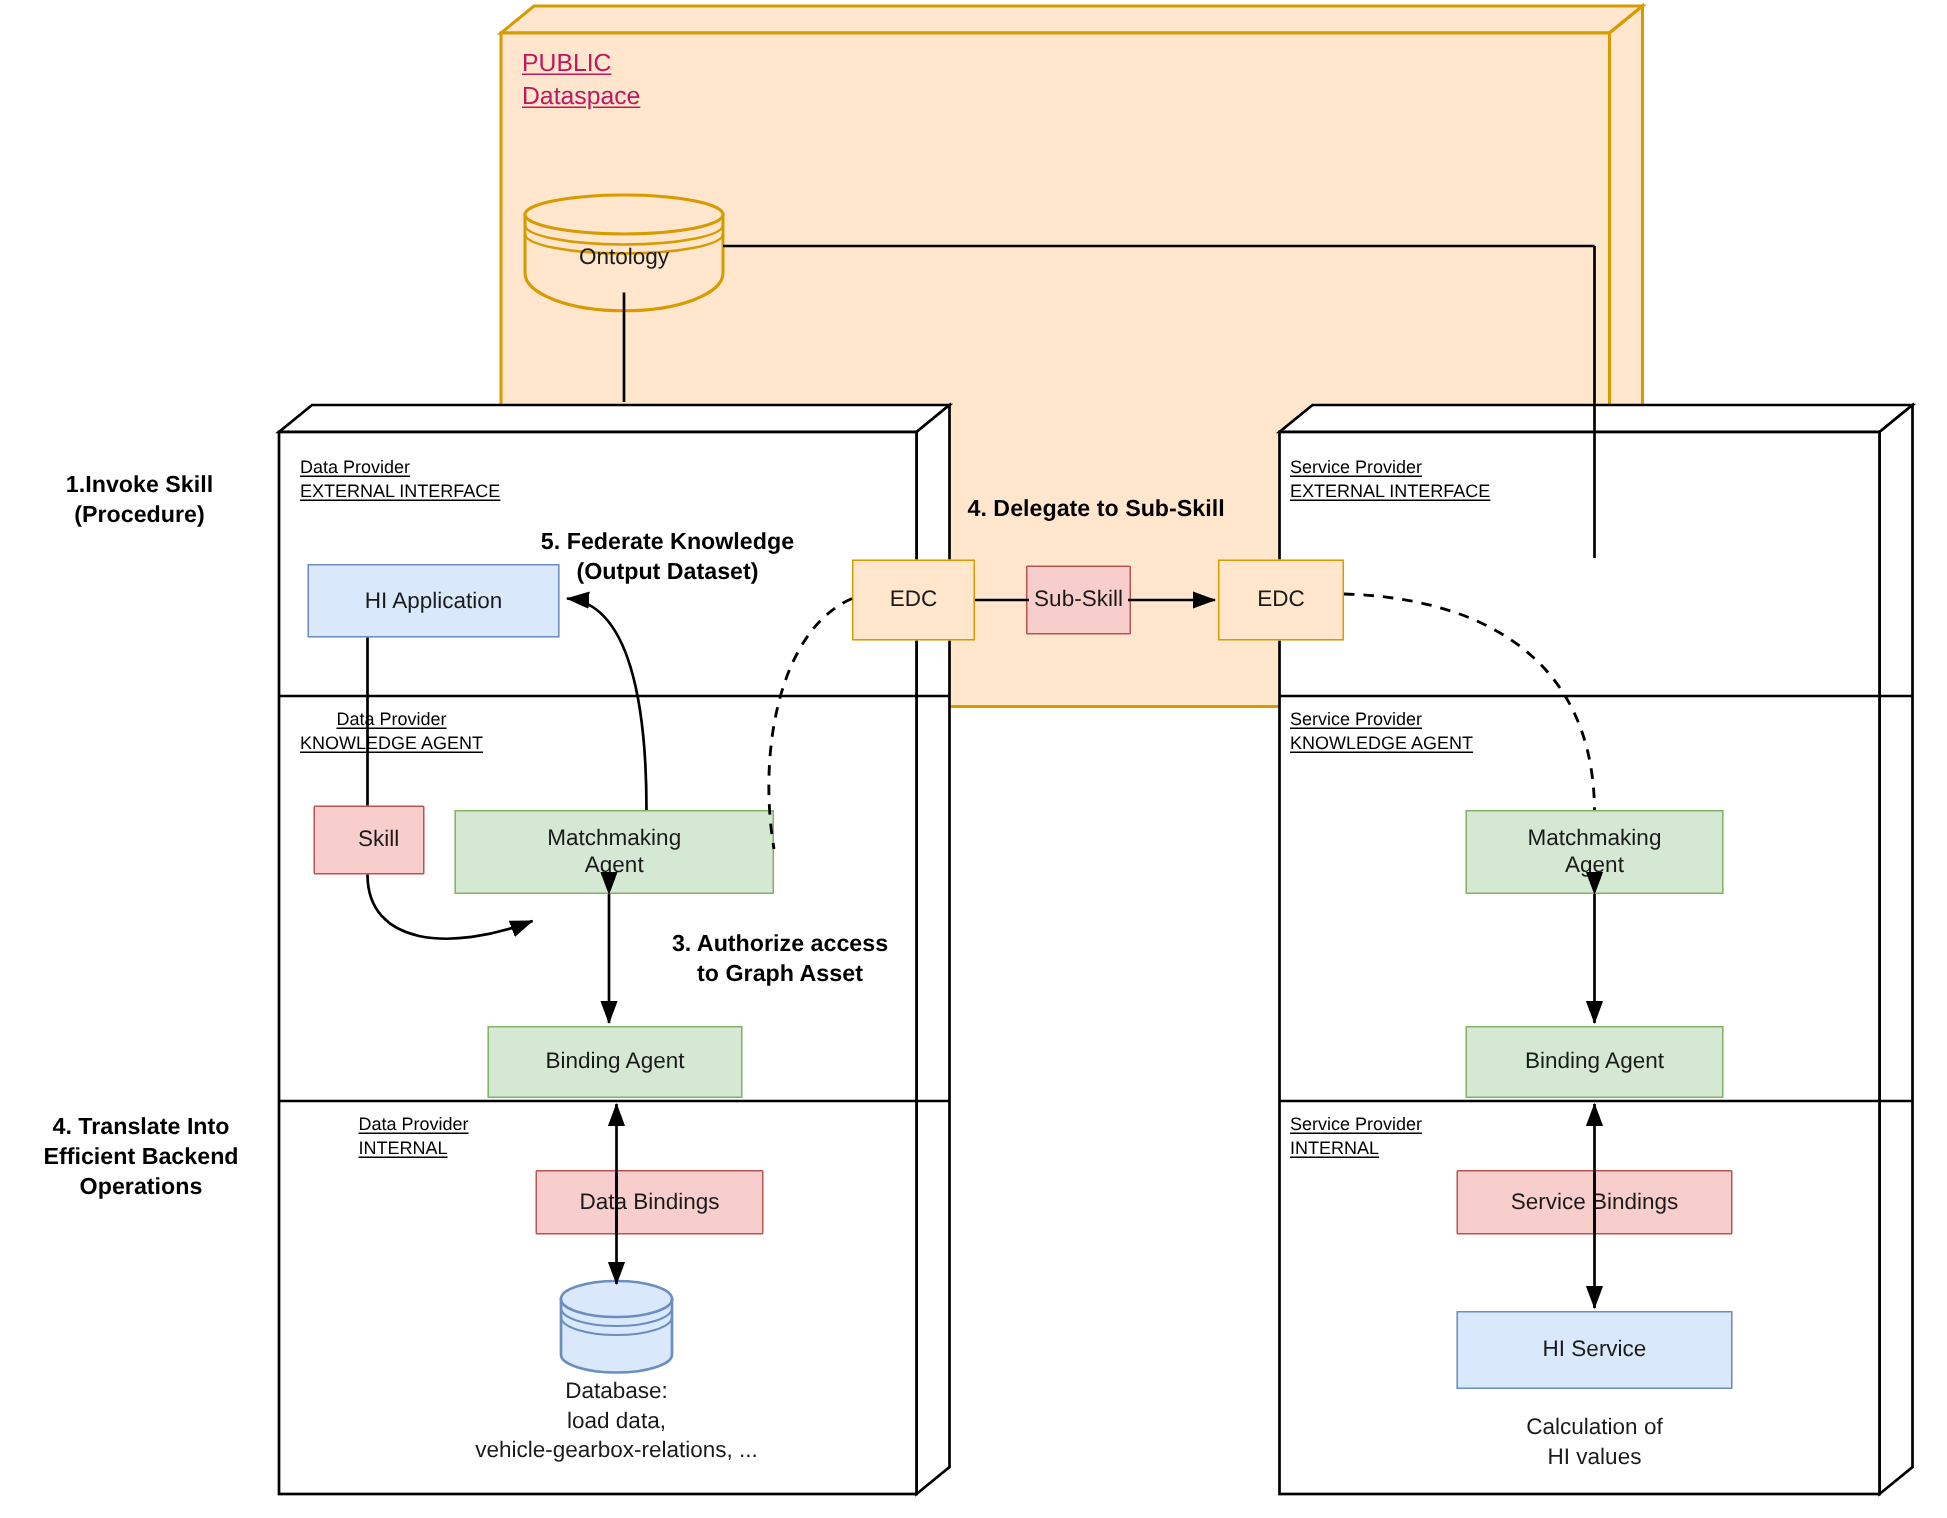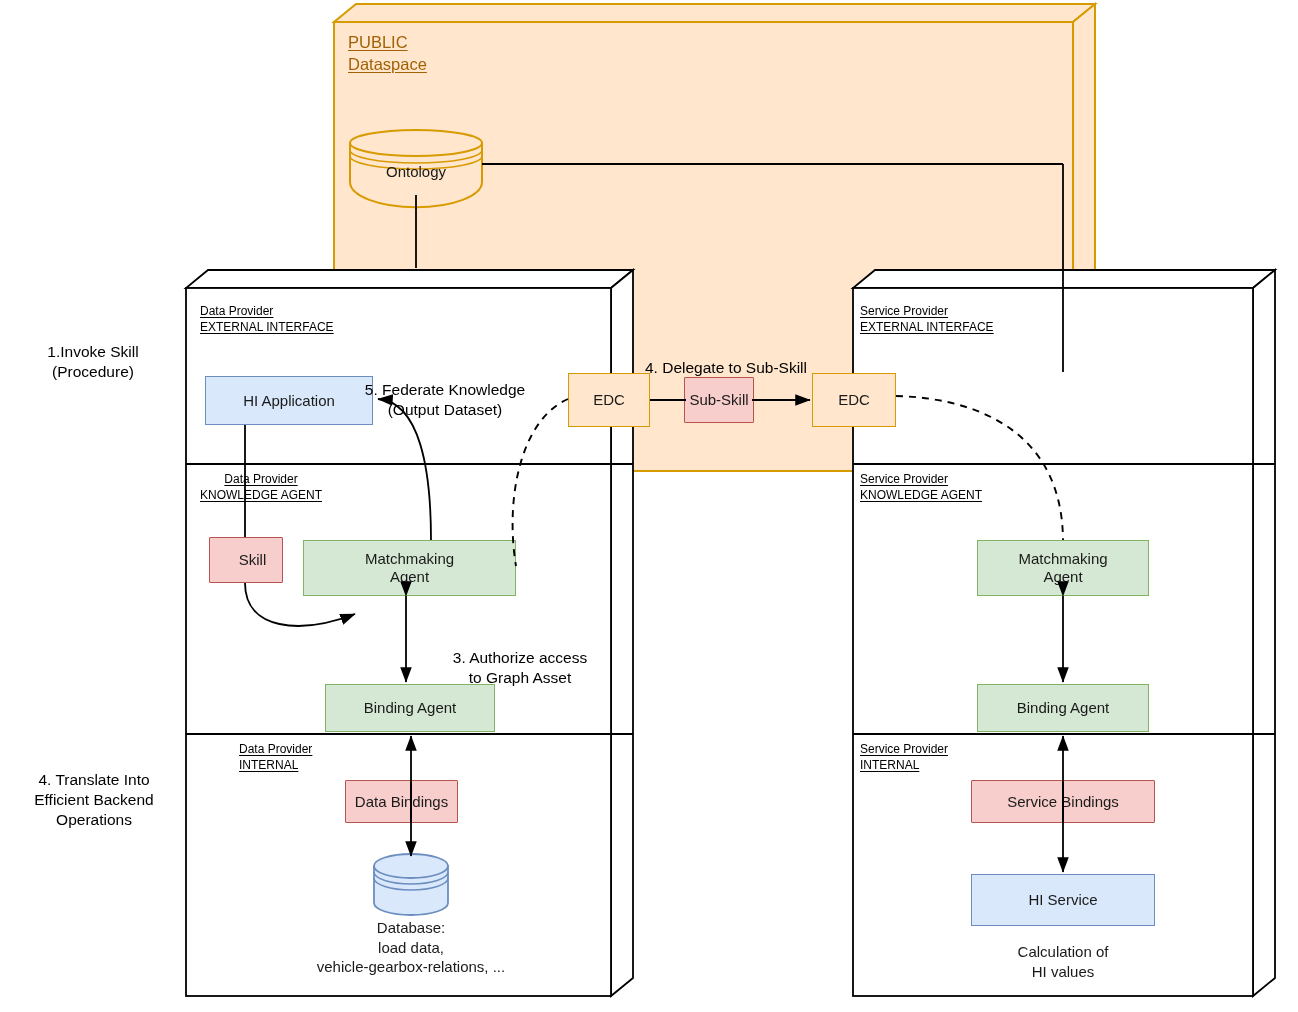--- a/index.html
+++ b/index.html
@@ -12,26 +12,26 @@
   .node{position:absolute;z-index:4;box-sizing:border-box;display:flex;
         align-items:center;justify-content:center;text-align:center;
         font-size:15px;line-height:1.18;color:#1a1a1a;}
   .n-blue{background:#dae8fc;border:1.6px solid #6c8ebf;}
   .n-green{background:#d5e8d4;border:1.6px solid #82b366;}
   .n-red{background:#f8cecc;border:1.6px solid #b85450;border-radius:1px;}
   .n-orange{background:#ffe6cc;border:1.9px solid #d79b00;}
   .zone-label{position:absolute;z-index:4;font-size:12px;line-height:1.32;
               color:#000;text-align:left;white-space:pre;}
   .zone-label span{text-decoration:underline;text-underline-offset:2px;}
-  .step-label{position:absolute;z-index:6;font-weight:normal;font-size:15.5px;
-              line-height:1.3;color:#000;text-align:center;white-space:pre;margin-top:28px;}
+  .step-label{position:absolute;z-index:6;font-weight:bold;font-size:15.5px;
+              line-height:1.3;color:#000;text-align:center;white-space:pre;}
   .cap-label{position:absolute;z-index:4;font-size:15px;line-height:1.3;
              color:#1a1a1a;text-align:center;white-space:pre;}
   .ds-title{position:absolute;z-index:4;font-size:16.5px;line-height:1.33;
-            color:#a16207;text-align:left;white-space:pre;}
+            color:#be185d;text-align:left;white-space:pre;}
   .ds-title span{text-decoration:underline;text-underline-offset:2px;}
 </style>
 </head>
 <body>
 
 <div id="stage">
 
   <svg class="layer" id="svg-base" viewBox="0 0 1298 1012">
 
     <g>
@@ -155,21 +155,21 @@
 
   <div class="node n-red" style="left:209px;top:537px;width:74px;height:46px;padding-left:13px;">Skill</div>
 
   <div class="node n-green" style="left:303px;top:540px;width:213px;height:56px;flex-direction:column;">
     <span>Matchmaking</span>
     <span>Agent</span>
   </div>
 
   <div class="node n-green" style="left:325px;top:684px;width:170px;height:48px;">Binding Agent</div>
 
-  <div class="node n-red" style="left:345px;top:780px;width:113px;height:43px;">Data Bindings</div>
+  <div class="node n-red" style="left:357px;top:780px;width:152px;height:43px;">Data Bindings</div>
 
   <div class="cap-label" style="left:291px;top:918px;width:240px;"><span>Database:</span>
 <span>load data,</span>
 <span>vehicle-gearbox-relations, ...</span></div>
 
   <div class="node n-orange" style="left:568px;top:373px;width:82px;height:54px;">EDC</div>
 
   <div class="node n-red" style="left:684px;top:377px;width:70px;height:46px;">Sub-Skill</div>
 
   <div class="node n-orange" style="left:812px;top:373px;width:84px;height:54px;">EDC</div>

